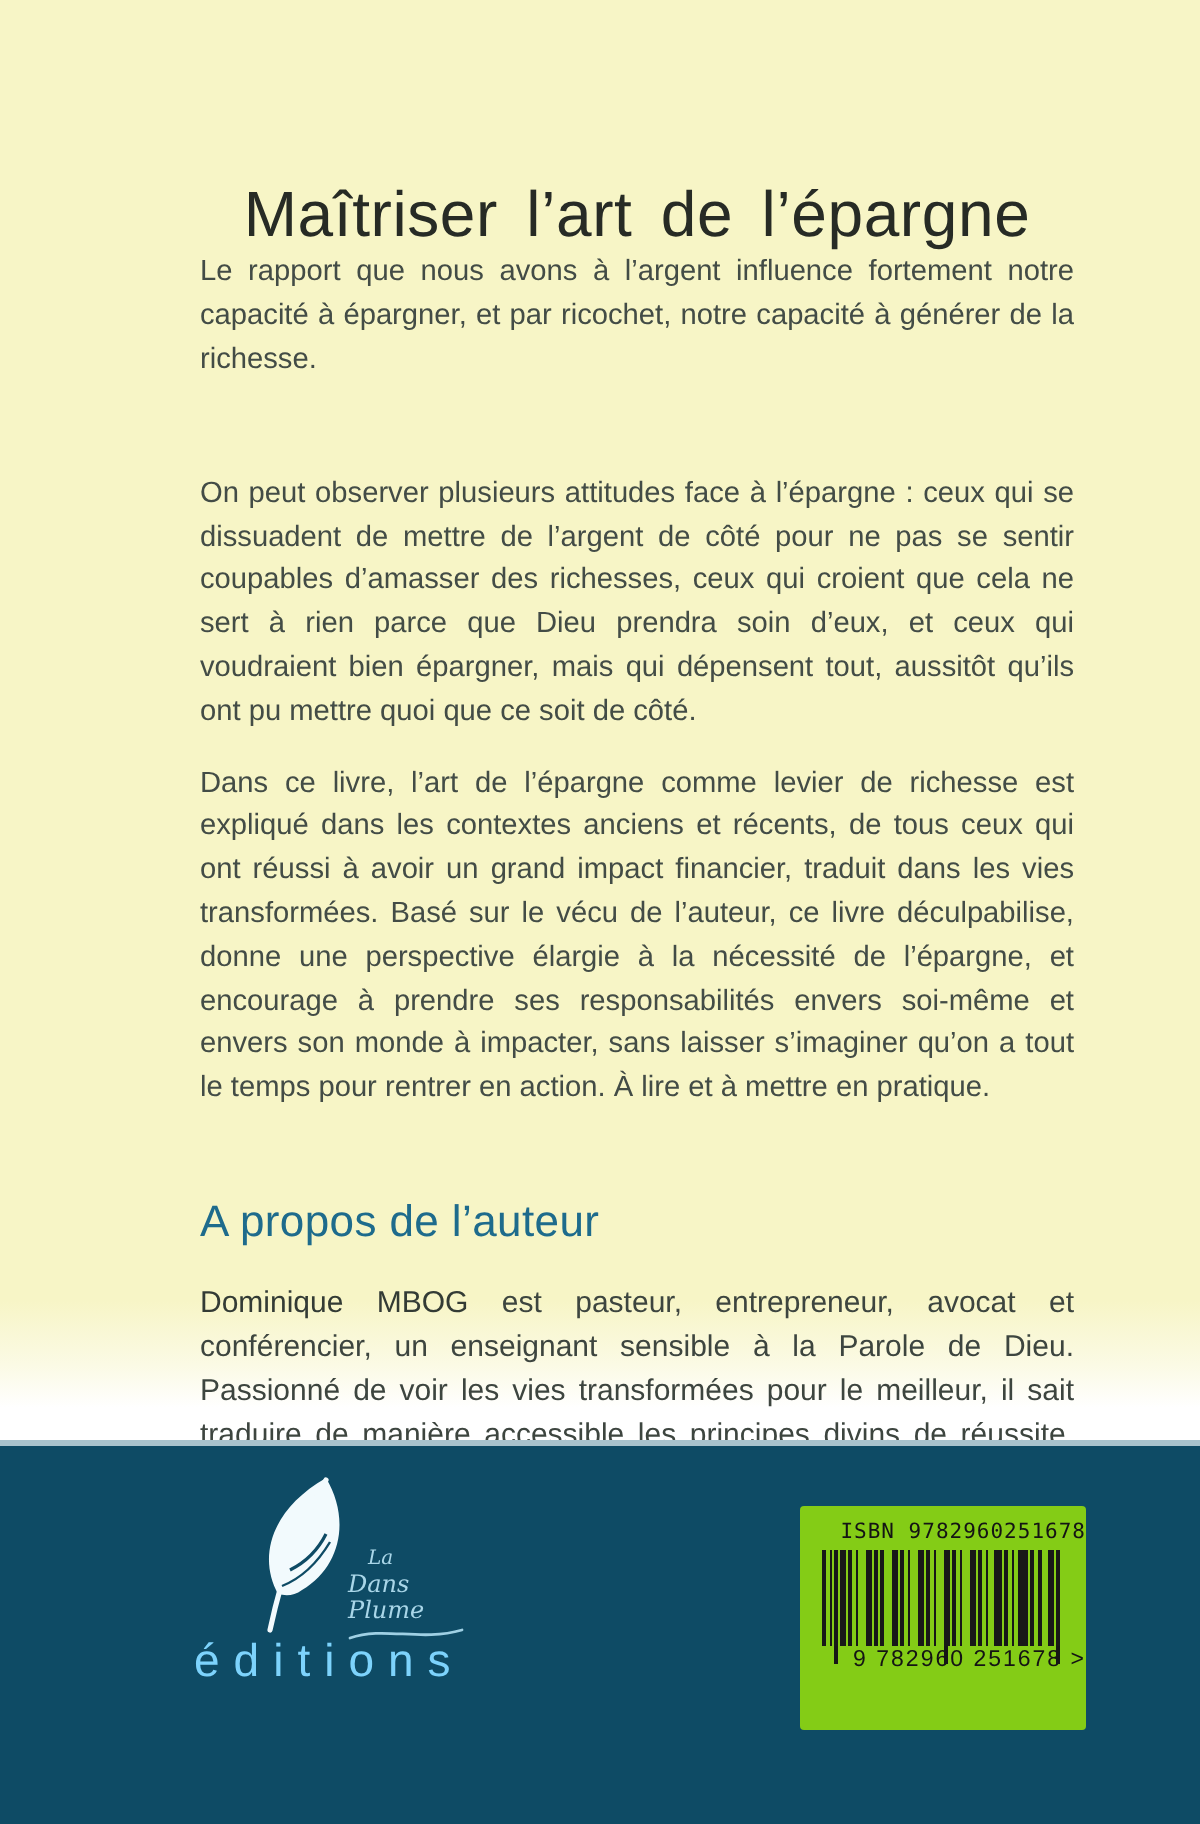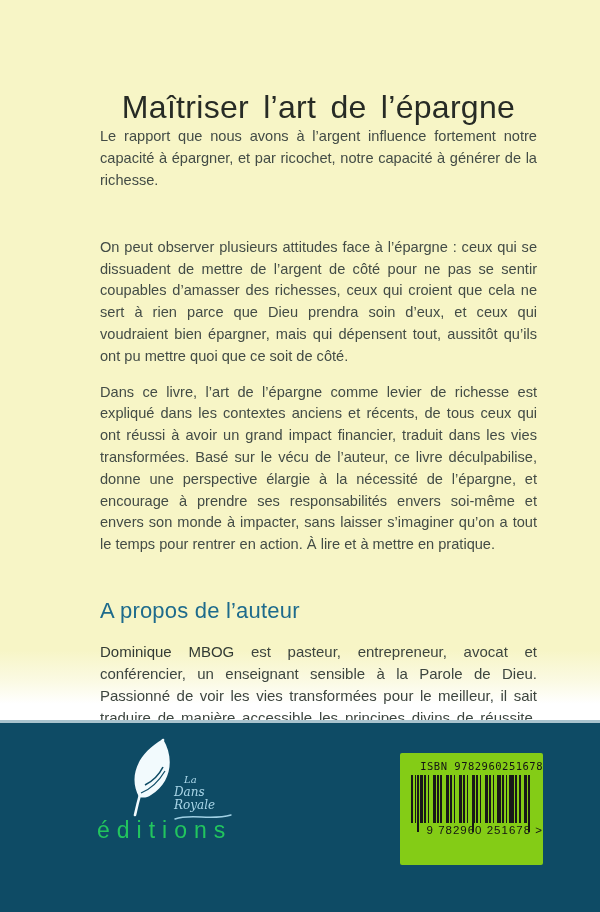--- a/index.html
+++ b/index.html
@@ -47,21 +47,21 @@
   .script{
     position:absolute;top:36px;left:84px;text-align:left;
     font-family:"DejaVu Serif",serif;font-style:italic;
     color:#a9d6e8;line-height:13px;font-size:12px;
   }
   .script .la{font-size:10px;display:block;margin-left:10px;}
   .script .word{display:block;}
   .swash{display:block;margin-top:1px;}
   .wordmark{
     margin-top:-4px;font-size:23px;font-weight:400;
-    letter-spacing:7px;color:#22c55e;text-indent:7px;
+    letter-spacing:7px;color:#7dd3fc;text-indent:7px;
   }
 
   
   .barcode{
     position:absolute;top:30px;right:57px;width:143px;height:112px;
     background:#84cc16;border-radius:2px;text-align:right;box-sizing:border-box;
   }
   .isbn-label{
     font-family:"DejaVu Sans Mono",monospace;
     font-size:10.5px;letter-spacing:.5px;color:#141414;
@@ -107,21 +107,21 @@
     <div class="logo">
       <svg class="feather" width="64" height="84" viewBox="0 0 64 84">
         <path d="M14 60 C4 42 10 18 38 2 C50 22 46 46 26 58 C22 61 18 61 14 60 Z" fill="#f2fafd"></path>
         <path d="M38 3 C24 28 17 46 10 78" stroke="#f2fafd" stroke-width="2.6" fill="none" stroke-linecap="round"></path>
         <path d="M20 48 C28 44 34 38 38 30" stroke="#0e4b65" stroke-width="1.6" fill="none"></path>
         <path d="M16 56 C26 52 34 44 40 34" stroke="#0e4b65" stroke-width="1.2" fill="none"></path>
       </svg>
       <div class="script">
         <span class="la">La</span>
         <span class="word">Dans</span>
-        <span class="word">Royale</span>
+        <span class="word">Plume</span>
         <svg class="swash" width="58" height="8" viewBox="0 0 58 8">
           <path d="M1 6 C18 0 36 8 57 2" stroke="#9fd0e4" stroke-width="1.4" fill="none" stroke-linecap="round"></path>
         </svg>
       </div>
       <div class="wordmark">éditions</div>
     </div>
 
     <div class="barcode">
       <div class="isbn-label">ISBN 9782960251678</div>
       <div class="bars">

